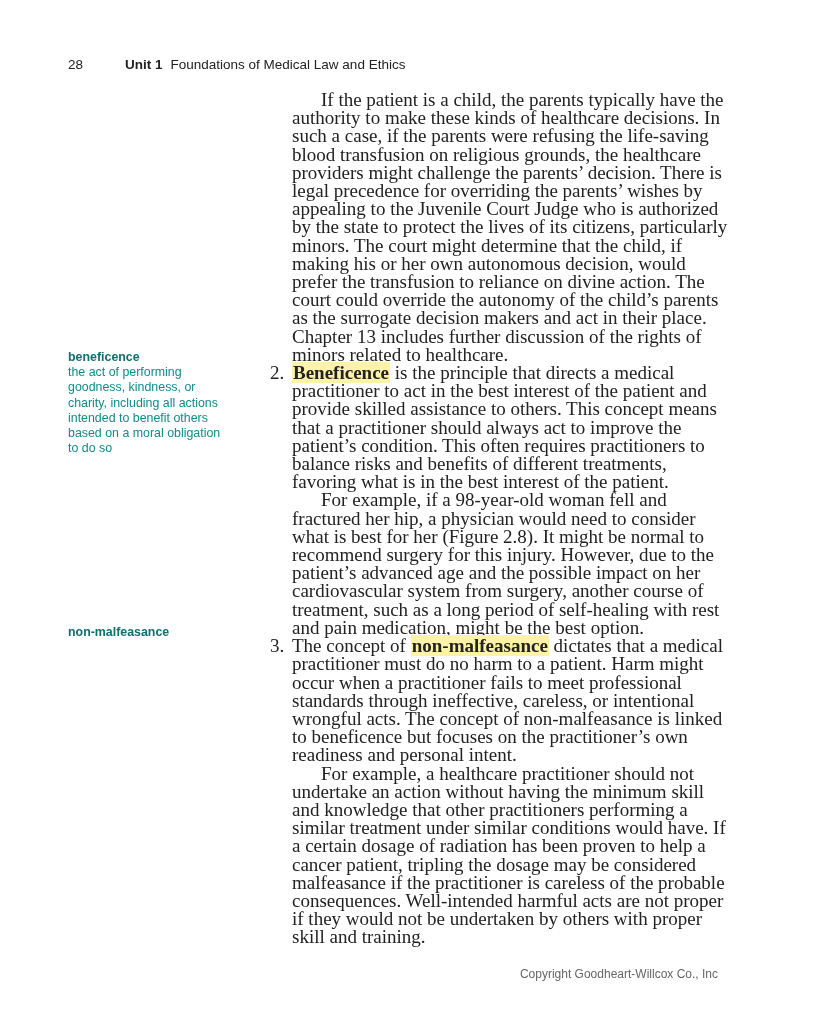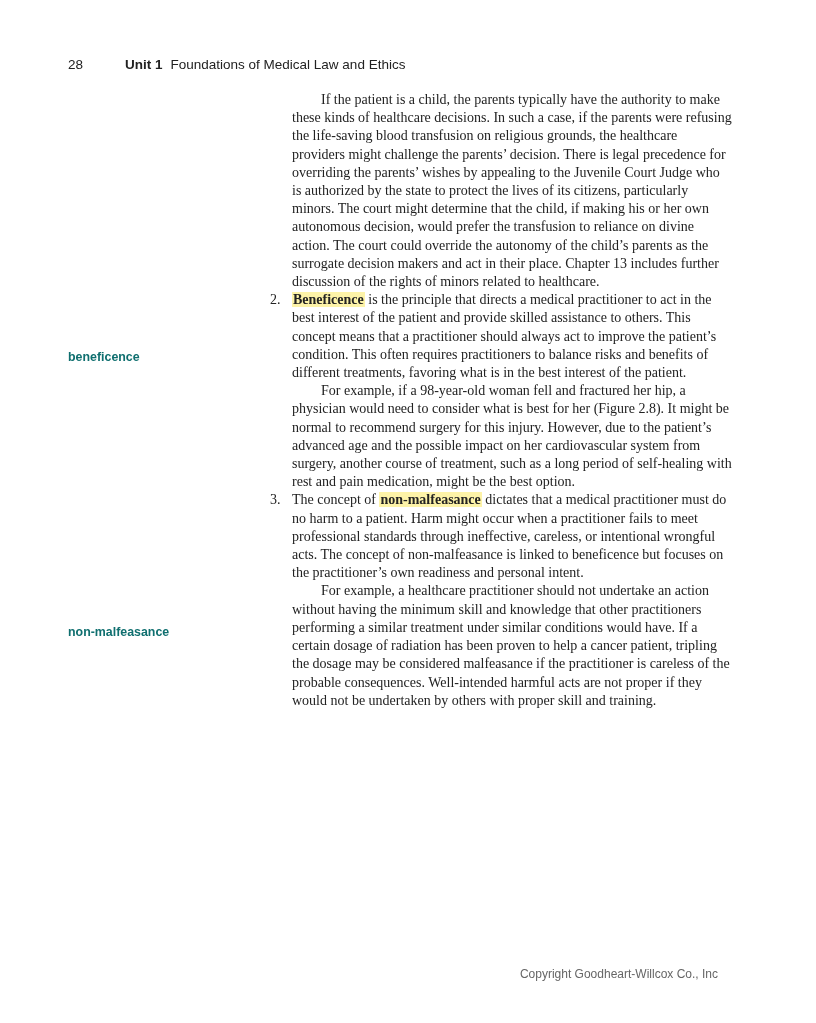--- a/index.html
+++ b/index.html
@@ -9,21 +9,21 @@
   .running-head {
     position: absolute; left: 68px; top: 57px;
     font-family: "Liberation Sans", sans-serif; font-size: 13.5px; color: #222;
     white-space: nowrap;
   }
   .running-head .pg { display: inline-block; width: 57px; }
   .running-head .unit { font-weight: bold; margin-right: 8px; }
 
   .body-col {
     position: absolute; left: 292px; top: 91px; width: 440px;
-    font-family: "Liberation Serif", serif; font-size: 14px; line-height: 18.2px; color: #222;
+    font-family: "Liberation Serif", serif; font-size: 19px; line-height: 18.2px; color: #222;
   }
   .para { margin: 0; }
   .indent { text-indent: 29px; }
 
   .list-item { position: relative; }
   .list-num { position: absolute; left: -22px; top: 0; }
 
   .term-hl {
     background: #fdf3a8; font-weight: bold; padding: 0 1px;
   }
@@ -46,20 +46,21 @@
 <body>
 
 <div class="page">
 
   <div class="running-head">
     <span class="pg">28</span><span class="unit">Unit 1</span><span>Foundations of Medical Law and Ethics</span>
   </div>
 
   <div class="gloss gloss-1">
     <div class="gterm">beneficence</div>
+    <div>the act of performing goodness, kindness, or charity, including all actions intended to benefit others based on a moral obligation to do so</div>
   </div>
 
   <div class="gloss gloss-2">
     <div class="gterm">non-malfeasance</div>
   </div>
 
   <div class="body-col">
     <p class="para indent">If the patient is a child, the parents typically have the authority to make these kinds of healthcare decisions. In such a case, if the parents were refusing the life-saving blood transfusion on religious grounds, the healthcare providers might challenge the parents’ decision. There is legal precedence for overriding the parents’ wishes by appealing to the Juvenile Court Judge who is authorized by the state to protect the lives of its citizens, particularly minors. The court might determine that the child, if making his or her own autonomous decision, would prefer the transfusion to reliance on divine action. The court could override the autonomy of the child’s parents as the surrogate decision makers and act in their place. Chapter 13 includes further discussion of the rights of minors related to healthcare.</p>
 
     <div class="list-item" style="margin-top:0;">

